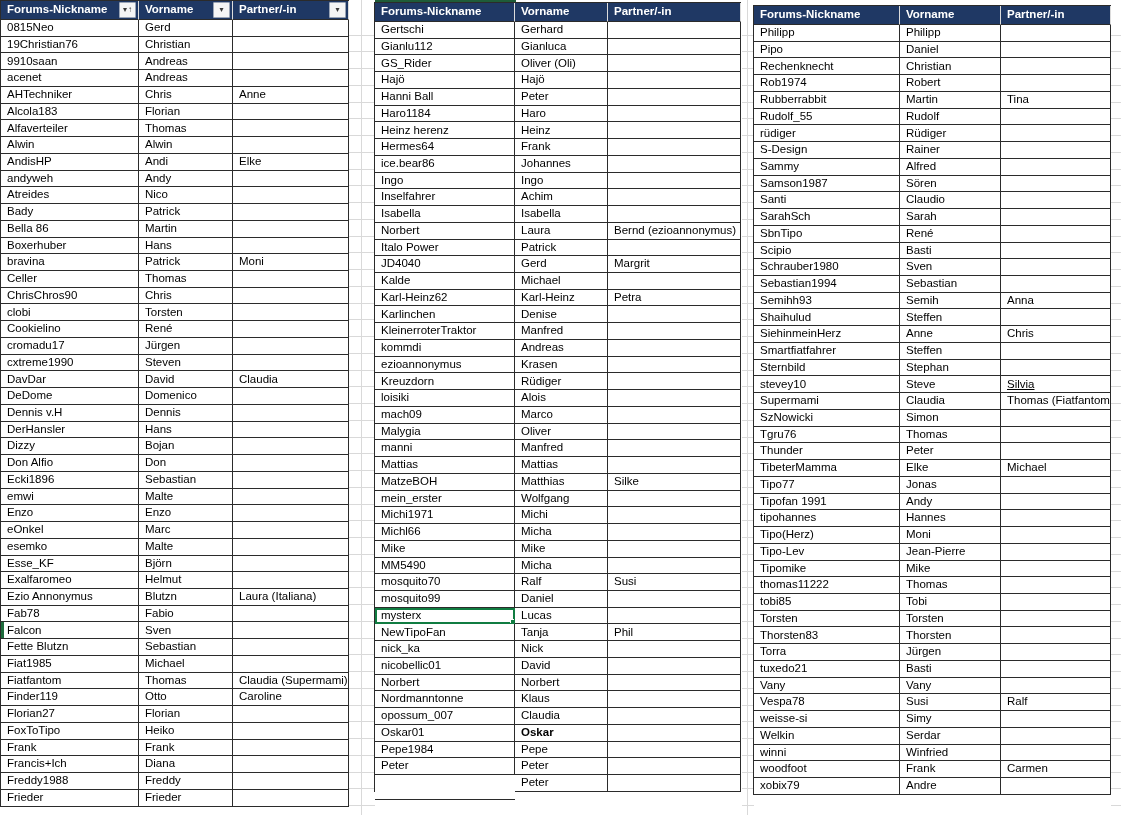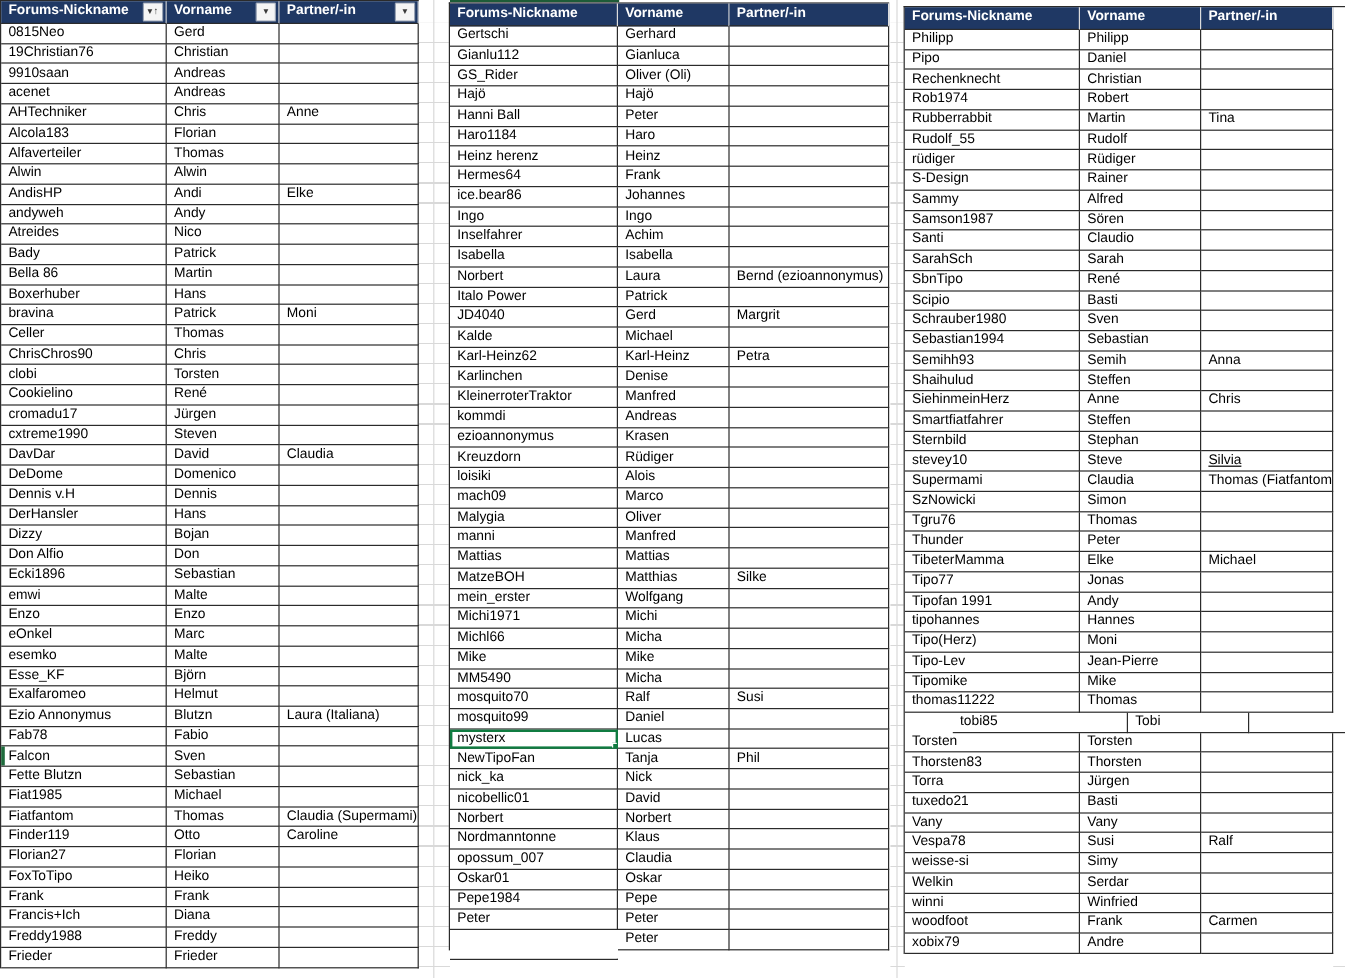--- a/index.html
+++ b/index.html
@@ -553,21 +553,21 @@
       <div class="cell" style="width: 93px;">Klaus</div>
       <div class="cell" style="width: 133px;"></div>
     </div>
     <div class="row">
       <div class="cell" style="width: 140px;">opossum_007</div>
       <div class="cell" style="width: 93px;">Claudia</div>
       <div class="cell" style="width: 133px;"></div>
     </div>
     <div class="row">
       <div class="cell" style="width: 140px;">Oskar01</div>
-      <div class="cell" style="width: 93px;">Oskar</div>
+      <div class="cell" style="width: 93px; font-weight: bold;">Oskar</div>
       <div class="cell" style="width: 133px;"></div>
     </div>
     <div class="row">
       <div class="cell" style="width: 140px;">Pepe1984</div>
       <div class="cell" style="width: 93px;">Pepe</div>
       <div class="cell" style="width: 133px;"></div>
     </div>
     <div class="row">
       <div class="cell" style="width: 140px;">Peter</div>
       <div class="cell" style="width: 93px;">Peter</div>
@@ -755,21 +755,21 @@
       <div class="cell" style="width: 146px;">Tipomike</div>
       <div class="cell" style="width: 101px;">Mike</div>
       <div class="cell" style="width: 110px;"></div>
     </div>
     <div class="row">
       <div class="cell" style="width: 146px;">thomas11222</div>
       <div class="cell" style="width: 101px;">Thomas</div>
       <div class="cell" style="width: 110px;"></div>
     </div>
     <div class="row">
-      <div class="cell" style="width: 146px; margin-left: 40px;">tobi85</div>
+      <div class="cell" style="width: 146px;">tobi85</div>
       <div class="cell" style="width: 101px;">Tobi</div>
       <div class="cell" style="width: 110px;"></div>
     </div>
     <div class="row">
       <div class="cell" style="width: 146px;">Torsten</div>
       <div class="cell" style="width: 101px;">Torsten</div>
       <div class="cell" style="width: 110px;"></div>
     </div>
     <div class="row">
       <div class="cell" style="width: 146px;">Thorsten83</div>

